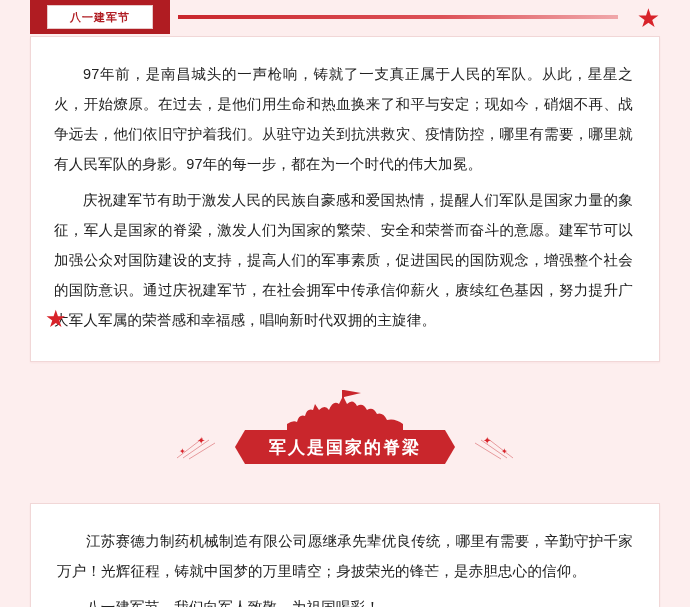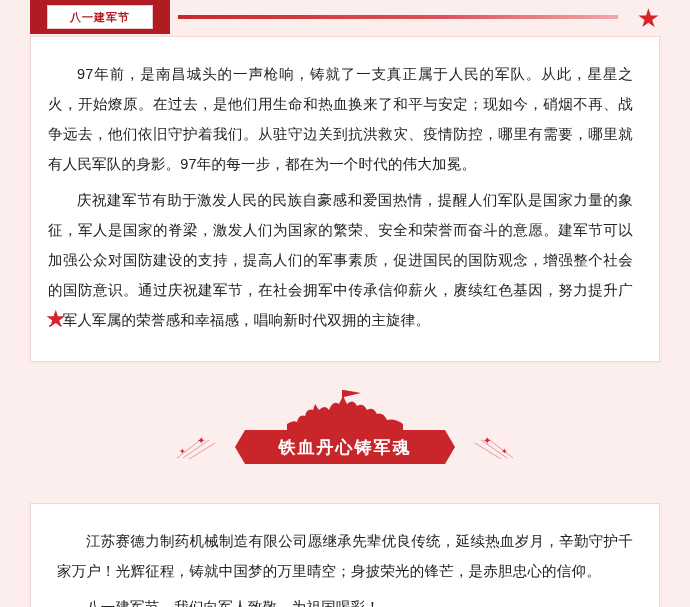--- a/index.html
+++ b/index.html
@@ -67,21 +67,21 @@
 
   
   .card {
     position: absolute;
     left: 30px;
     width: 630px;
     background: #ffffff;
     border: 1px solid #f1d7d7;
     box-shadow: 0 1px 2px rgba(176,28,34,0.05);
   }
-  .card-1 { top: 36px; padding: 22px 26px 26px 17px; }
+  .card-1 { top: 36px; padding: 22px 26px 26px 23px; }
   .card-2 { top: 503px; padding: 22px 26px 30px 26px; }
 
   .para {
     margin: 0 0 6px 0;
     font-size: 14.5px;
     line-height: 30px;
     color: #222222;
     text-align: justify;
     text-indent: 2em;
     letter-spacing: 0.2px;
@@ -187,32 +187,32 @@
         <path d="M0 24 L26 4"></path>
           <path d="M6 24 L32 6"></path>
           <path d="M12 25 L38 9"></path>
       </g>
       <text x="20" y="10" fill="#d8232a" font-size="10">✦</text>
       <text x="2" y="20" fill="#d8232a" font-size="8">✦</text>
     </svg>
   </div>
 
   <div class="ribbon">
-    <span>铁血丹心铸军魂</span>
+    <span>军人是国家的脊梁</span>
   </div>
 
   <div class="spark spark-right">
     <svg width="60" height="26" viewBox="0 0 60 26">
       <g stroke="#e79a9d" stroke-width="1" fill="none">
         <path d="M60 24 L34 4"></path>
           <path d="M54 24 L28 6"></path>
           <path d="M48 25 L22 9"></path>
       </g>
       <text x="30" y="10" fill="#d8232a" font-size="10">✦</text>
       <text x="48" y="20" fill="#d8232a" font-size="8">✦</text>
     </svg>
   </div>
 </div>
 
 <div class="card card-2">
-  <p class="para">江苏赛德力制药机械制造有限公司愿继承先辈优良传统，延续热血岁月，辛勤守护千家万户！光辉征程，铸就中国梦的万里晴空；身披荣光的锋芒，是赤胆忠心的信仰。</p>
+  <p class="para">江苏赛德力制药机械制造有限公司愿继承先辈优良传统，哪里有需要，辛勤守护千家万户！光辉征程，铸就中国梦的万里晴空；身披荣光的锋芒，是赤胆忠心的信仰。</p>
   <p class="para">八一建军节，我们向军人致敬，为祖国喝彩！</p>
 </div>
 
 </body></html>

